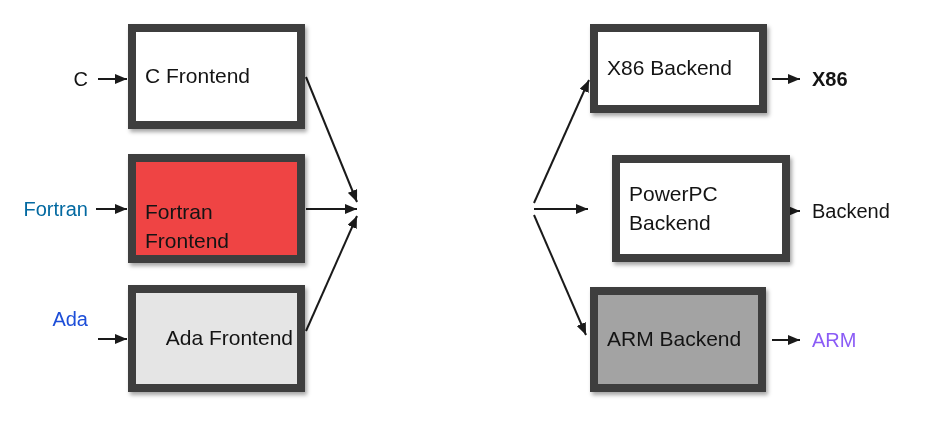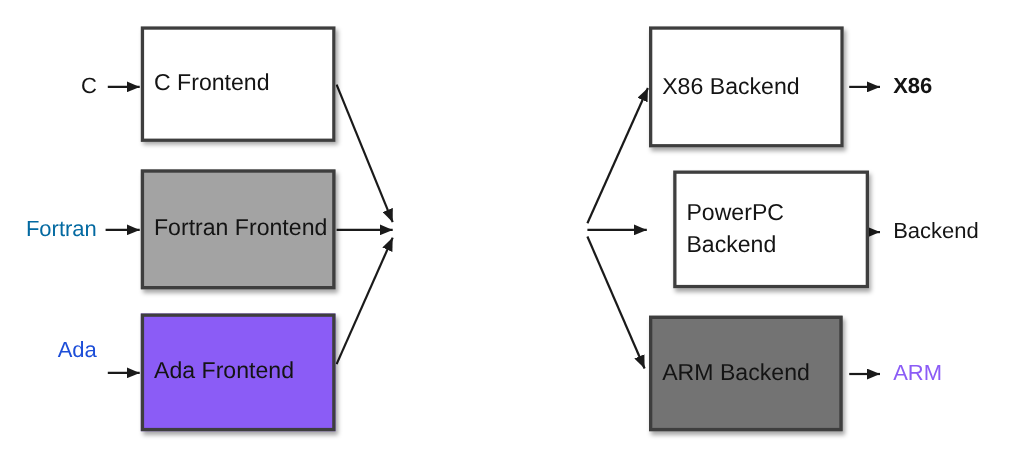--- a/index.html
+++ b/index.html
@@ -19,21 +19,21 @@
     position: absolute;
     left: 0;
     top: 0;
     width: 931px;
     height: 430px;
   }
   .node {
     position: absolute;
     box-sizing: border-box;
     background: #ffffff;
-    border: 3px solid #4d7c0f;
+    border: 8px solid #4d7c0f;
     box-shadow: 2px 3px 4px rgba(0,0,0,0.35);
     display: flex;
     align-items: center;
     color: #141414;
     font-size: 21px;
     line-height: 1.35;
   }
   .node.align-left {
     justify-content: flex-start;
     padding-left: 9px;
@@ -81,33 +81,33 @@
         <line x1="534" y1="215" x2="586" y2="335" stroke="#1a1a1a" stroke-width="2" marker-end="url(#arrowhead)"></line>
         <line x1="772" y1="79" x2="800" y2="79" stroke="#1a1a1a" stroke-width="2" marker-end="url(#arrowhead)"></line>
         <line x1="772" y1="211" x2="800" y2="211" stroke="#1a1a1a" stroke-width="2" marker-end="url(#arrowhead)"></line>
         <line x1="772" y1="340" x2="800" y2="340" stroke="#1a1a1a" stroke-width="2" marker-end="url(#arrowhead)"></line>
       </g>
   </svg>
 
 <div class="node align-left" style="left: 128px; top: 24px; width: 177px; height: 105px; background: rgb(255, 255, 255); border-color: rgb(62, 62, 62); color: rgb(20, 20, 20);">
       <span class="node-label">C Frontend</span>
     </div>
-    <div class="node align-left" style="left: 128px; top: 154px; width: 177px; height: 109px; background: #a3a3a3; border-color: rgb(62, 62, 62); color: rgb(20, 20, 20);">
+    <div class="node align-left" style="left: 128px; top: 154px; width: 177px; height: 109px; background: #ef4444; border-color: rgb(62, 62, 62); color: rgb(20, 20, 20); align-items: flex-end;">
       <span class="node-label">Fortran Frontend</span>
     </div>
-    <div class="node align-left" style="left: 128px; top: 285px; width: 177px; height: 107px; background: #8b5cf6; border-color: rgb(62, 62, 62); color: rgb(20, 20, 20);">
+    <div class="node align-left" style="left: 128px; top: 285px; width: 177px; height: 107px; background: #e5e5e5; border-color: rgb(62, 62, 62); color: rgb(20, 20, 20); justify-content: flex-end;">
       <span class="node-label">Ada Frontend</span>
     </div>
-    <div class="node align-left" style="left: 590px; top: 24px; width: 177px; height: 110px; background: rgb(255, 255, 255); border-color: rgb(62, 62, 62); color: rgb(20, 20, 20);">
+    <div class="node align-left" style="left: 590px; top: 24px; width: 177px; height: 89px; background: rgb(255, 255, 255); border-color: rgb(62, 62, 62); color: rgb(20, 20, 20);">
       <span class="node-label">X86 Backend</span>
     </div>
     <div class="node align-left" style="left: 612px; top: 155px; width: 178px; height: 107px; background: rgb(255, 255, 255); border-color: rgb(62, 62, 62); color: rgb(20, 20, 20);">
       <span class="node-label">PowerPC Backend</span>
     </div>
-    <div class="node align-left" style="left: 590px; top: 287px; width: 176px; height: 105px; background: #737373; border-color: rgb(62, 62, 62); color: rgb(20, 20, 20);">
+    <div class="node align-left" style="left: 590px; top: 287px; width: 176px; height: 105px; background: #a3a3a3; border-color: rgb(62, 62, 62); color: rgb(20, 20, 20);">
       <span class="node-label">ARM Backend</span>
     </div>
     <span class="io-label input" style="left: 88px; top: 79px; color: rgb(20, 20, 20);">C</span>
     <span class="io-label input" style="left: 88px; top: 209px; color: #0369a1;">Fortran</span>
     <span class="io-label input" style="left: 88px; top: 319px; color: #1d4ed8;">Ada</span>
     <span class="io-label output" style="left: 812px; top: 79px; color: rgb(20, 20, 20); font-weight: bold;">X86</span>
     <span class="io-label output" style="left: 812px; top: 211px; color: rgb(20, 20, 20);">Backend</span>
     <span class="io-label output" style="left: 812px; top: 340px; color: #8b5cf6;">ARM</span>
   </div>
 

